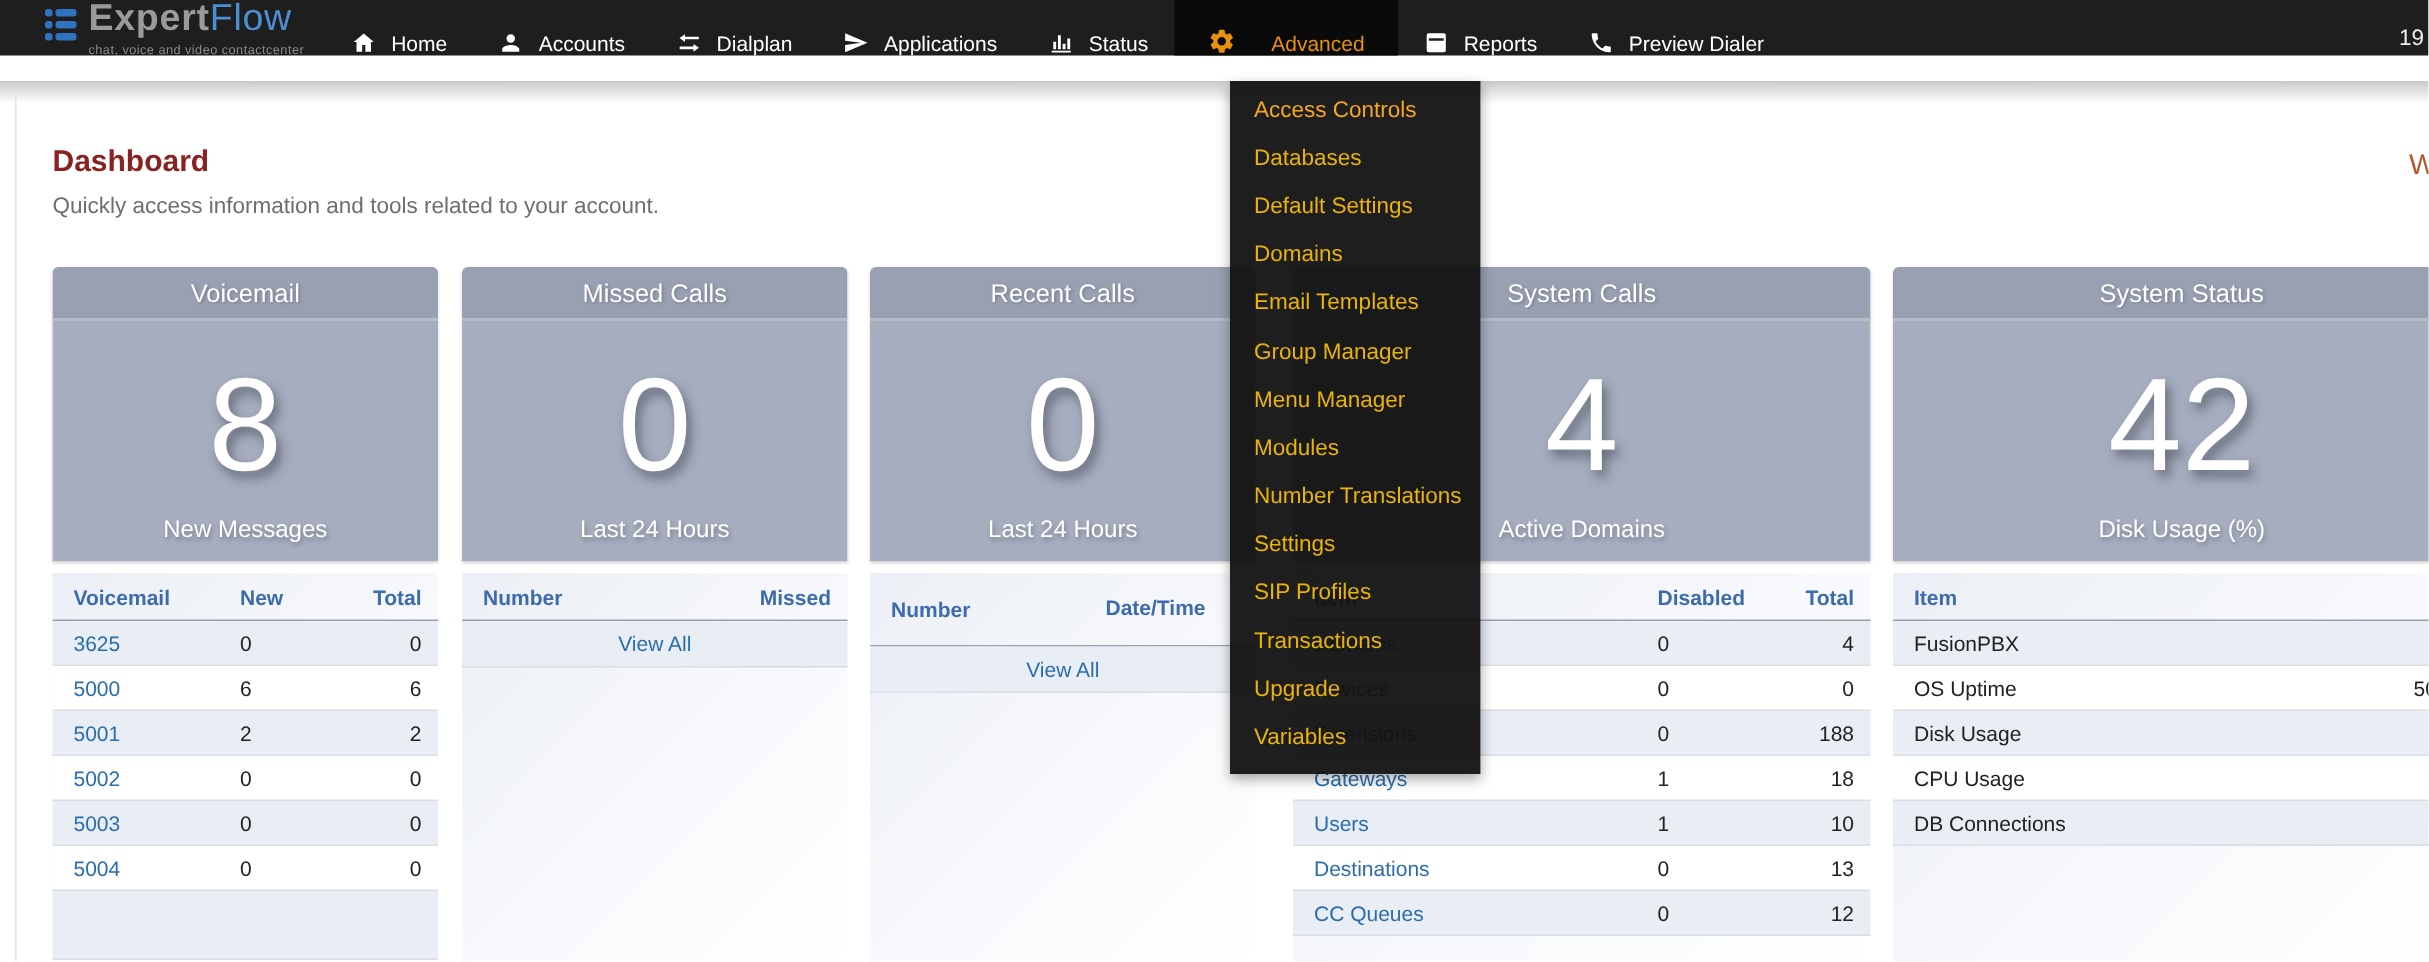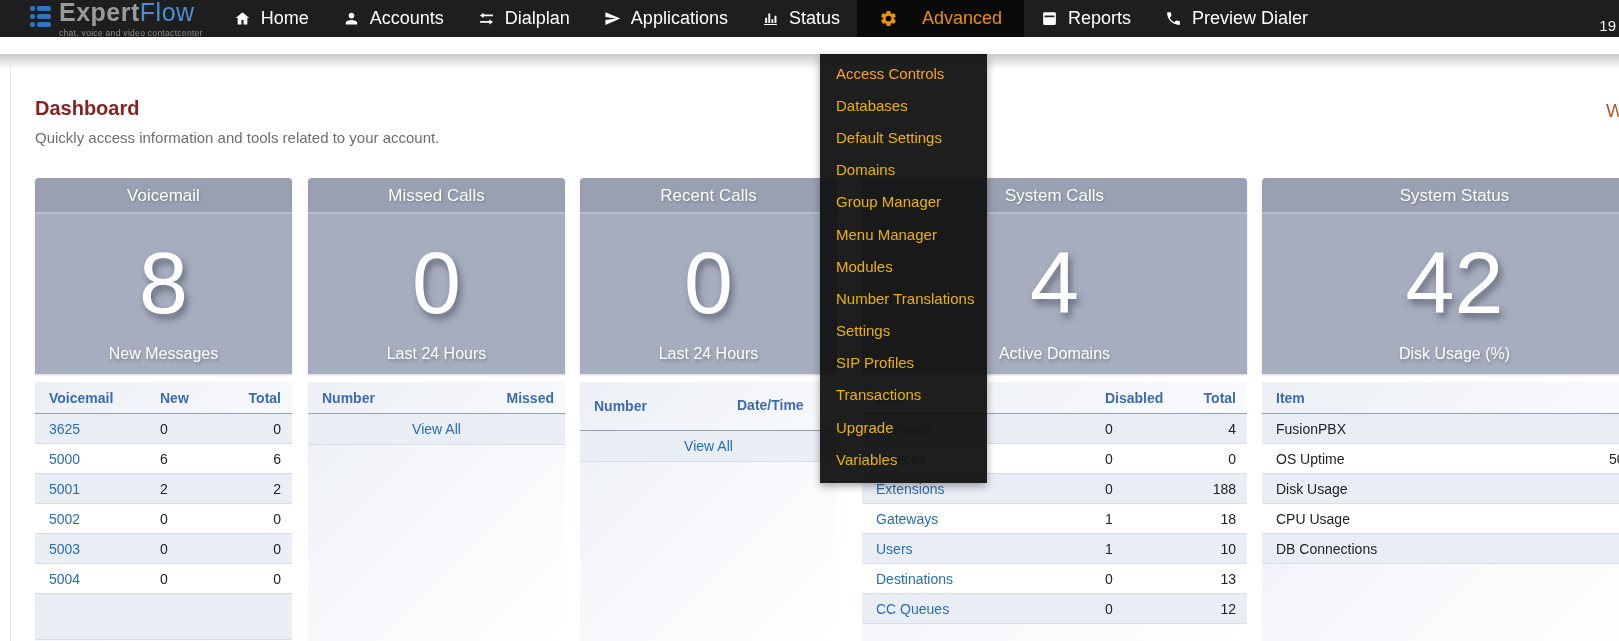--- a/index.html
+++ b/index.html
@@ -18,21 +18,21 @@
   .brand { display:flex; align-items:flex-start; gap:8px; margin-left:30px; cursor:pointer; }
   .logo-mark { display:flex; flex-direction:column; gap:3px; margin-top:6px; }
   .logo-row { display:flex; gap:2px; }
   .logo-dot { width:5px; height:5px; border-radius:2px; background:#2f74c0; }
   .logo-bar { width:14px; height:5px; border-radius:2px; background:#2f74c0; }
   .brand-line { font-size:25px; line-height:1; letter-spacing:.5px; }
   .brand-gray { color:#9a9a9a; font-weight:bold; }
   .brand-blue { color:#4a8fd4; font-weight:normal; }
   .brand-tag { font-size:8.5px; color:#8c8c8c; margin-top:3px; letter-spacing:.3px; }
   .nav-menu { display:flex; align-items:stretch; height:100%; margin-left:14px; }
-  .nav-item { display:flex; align-items:center; gap:10px; padding:0 17px; color:#fff; font-size:18px; cursor:pointer; white-space:nowrap; }
+  .nav-item { display:flex; align-items:flex-end; gap:10px; padding:0 17px; color:#fff; font-size:14px; cursor:pointer; white-space:nowrap; }
   .nav-item .nav-icon { display:flex; align-items:center; }
   .nav-item svg { width:17px; height:17px; fill:#ffffff; display:block; }
   .nav-item.active { background:#0a0a0a; color:#e8910c; padding:0 22px;gap:24px; }
   .nav-item.active svg { fill:#e8910c; width:19px; height:19px; }
   .nav-right { position:absolute; right:3px; top:17px; color:#eeeeee; font-size:15px; }
 
   
   .top-fade { position:absolute; top:54px; left:0; width:1619px; height:15px; background:linear-gradient(#c7c9cc,#ffffff); z-index:1; }
   .left-line { position:absolute; top:64px; bottom:0; left:10px; width:1px; background:#e2e4e8; z-index:1; }
   .page-title { position:absolute; left:35px; top:97px; font-size:20px; font-weight:bold; color:#8b2222; z-index:2; }
@@ -331,20 +331,21 @@
         </div>
       </div>
     </div>
   </div>
 
 <div class="adv-menu" id="adv-menu">
     <div class="menu-item active">Access Controls</div>
     <div class="menu-item">Databases</div>
     <div class="menu-item">Default Settings</div>
     <div class="menu-item">Domains</div>
+    <div class="menu-item">Email Templates</div>
     <div class="menu-item">Group Manager</div>
     <div class="menu-item">Menu Manager</div>
     <div class="menu-item">Modules</div>
     <div class="menu-item">Number Translations</div>
     <div class="menu-item">Settings</div>
     <div class="menu-item">SIP Profiles</div>
     <div class="menu-item">Transactions</div>
     <div class="menu-item">Upgrade</div>
     <div class="menu-item">Variables</div>
   </div>

